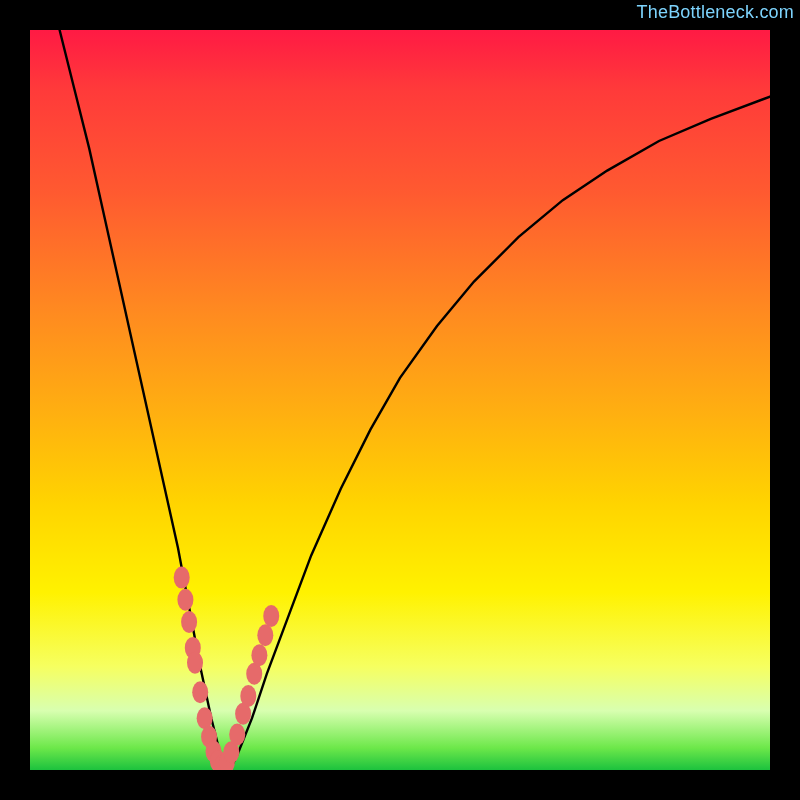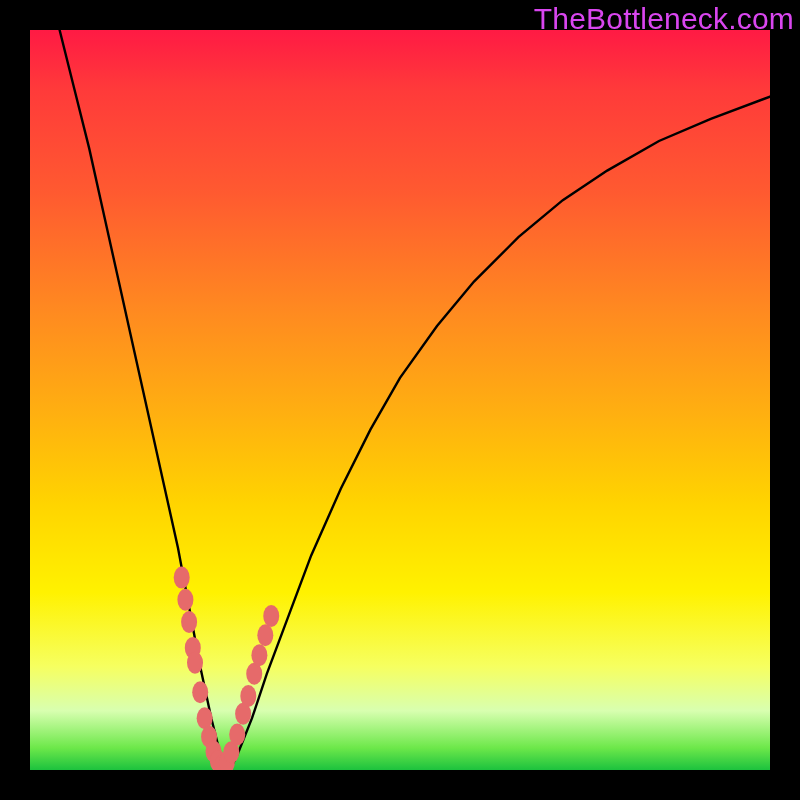--- a/index.html
+++ b/index.html
@@ -38,22 +38,22 @@
       #f6ff60 86%,
       #d8ffb0 92%,
       #6de84a 97%,
       #1cc23e 100%
     );
   }
   .watermark {
     position: absolute;
     top: 2px;
     right: 6px;
-    color: #d946ef;
-    font-size: 30px;
+    color: #7dd3fc;
+    font-size: 18px;
     letter-spacing: 0.2px;
     font-weight: 400;
     user-select: none;
   }
   svg.curve {
     position: absolute;
     left: 0;
     top: 0;
     width: 740px;
     height: 740px;

